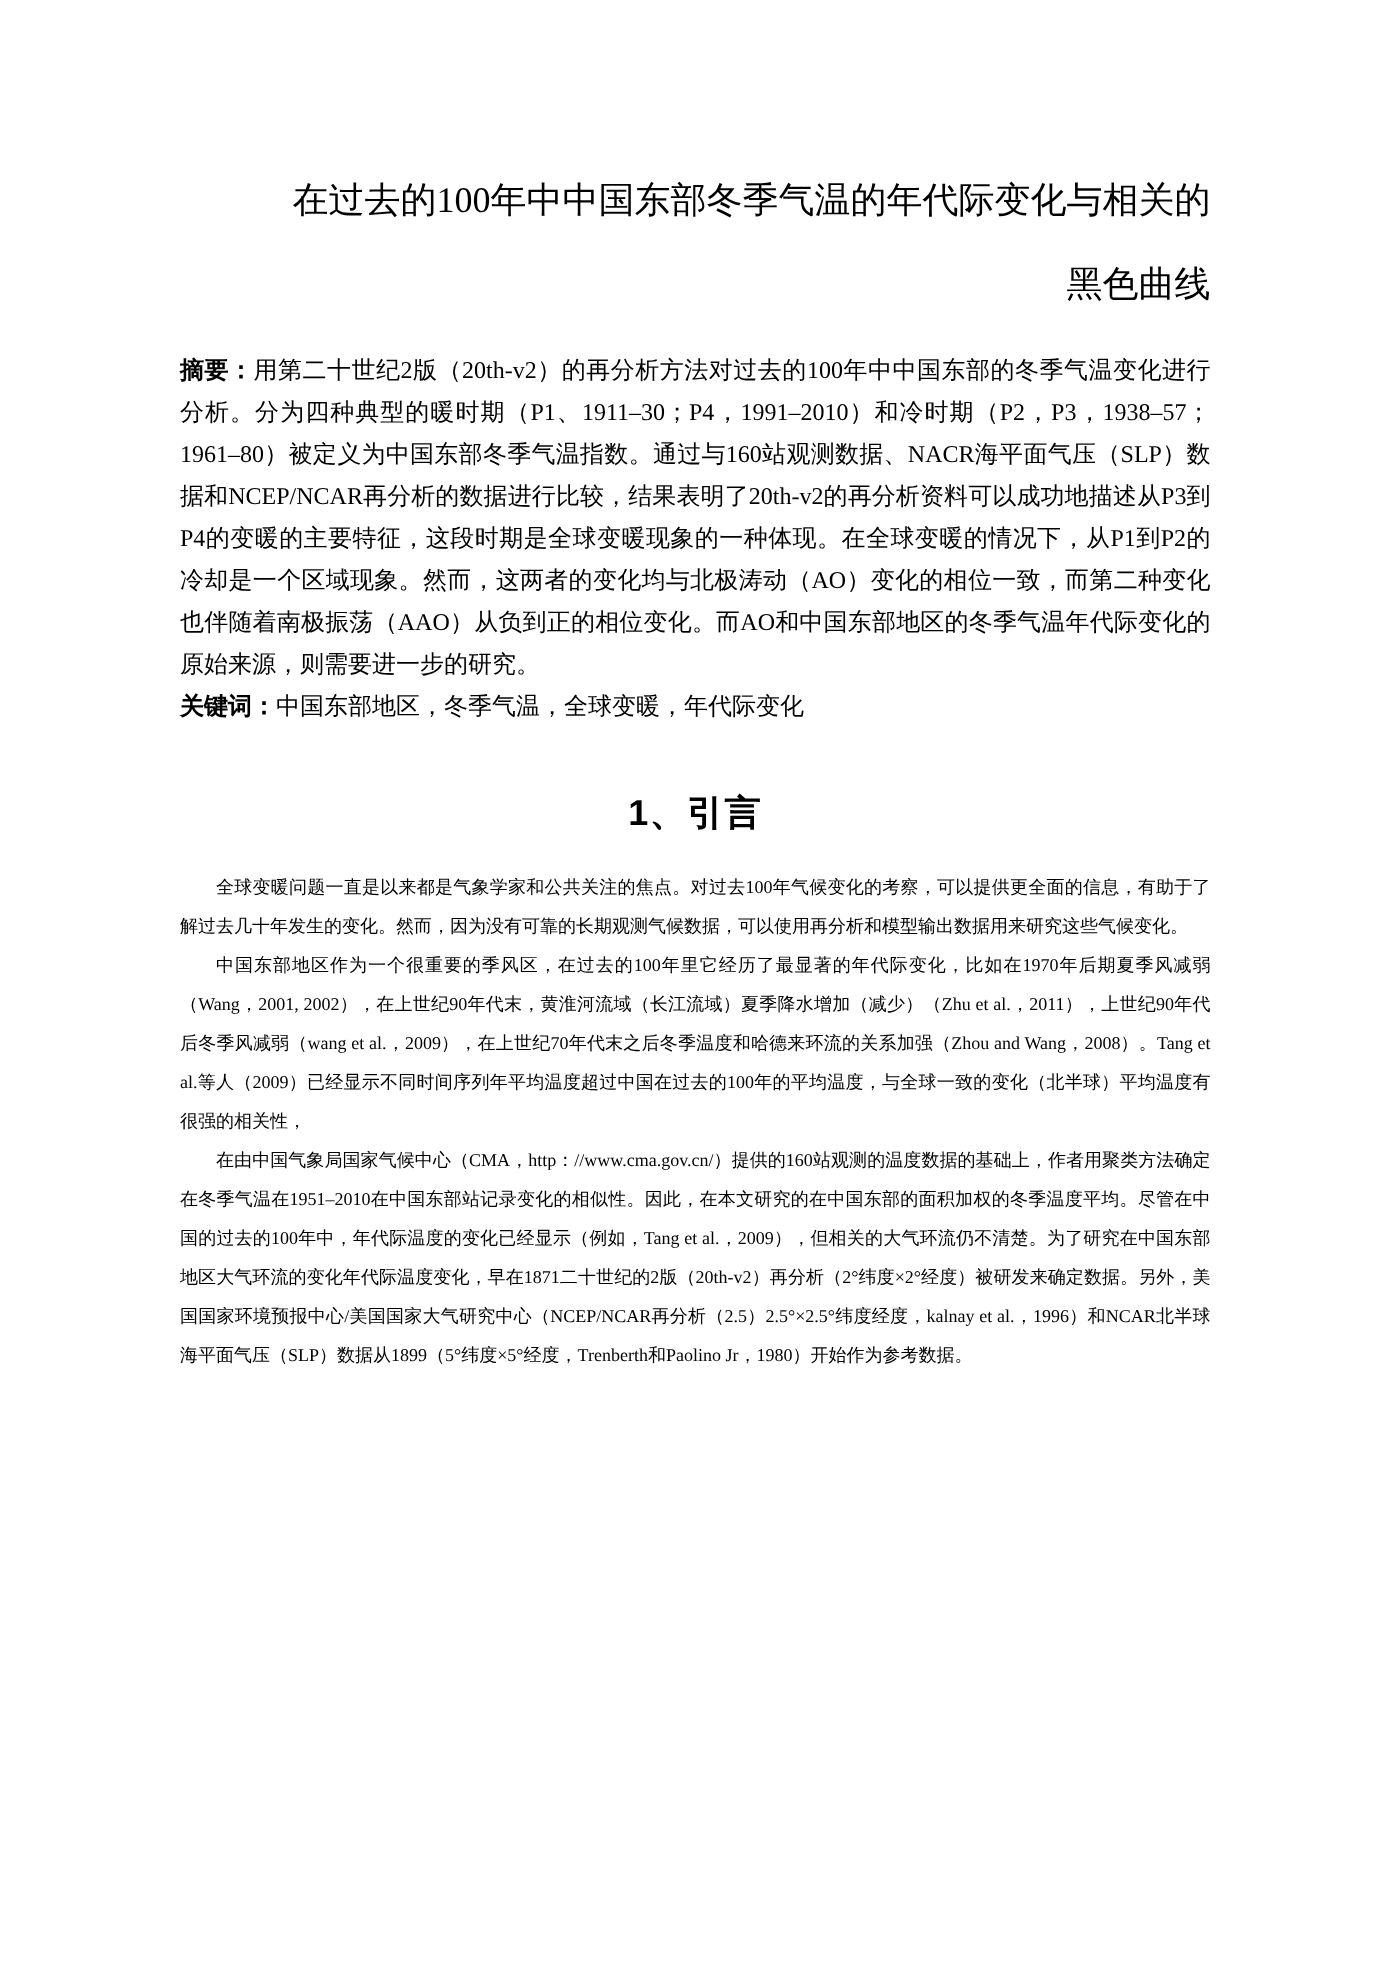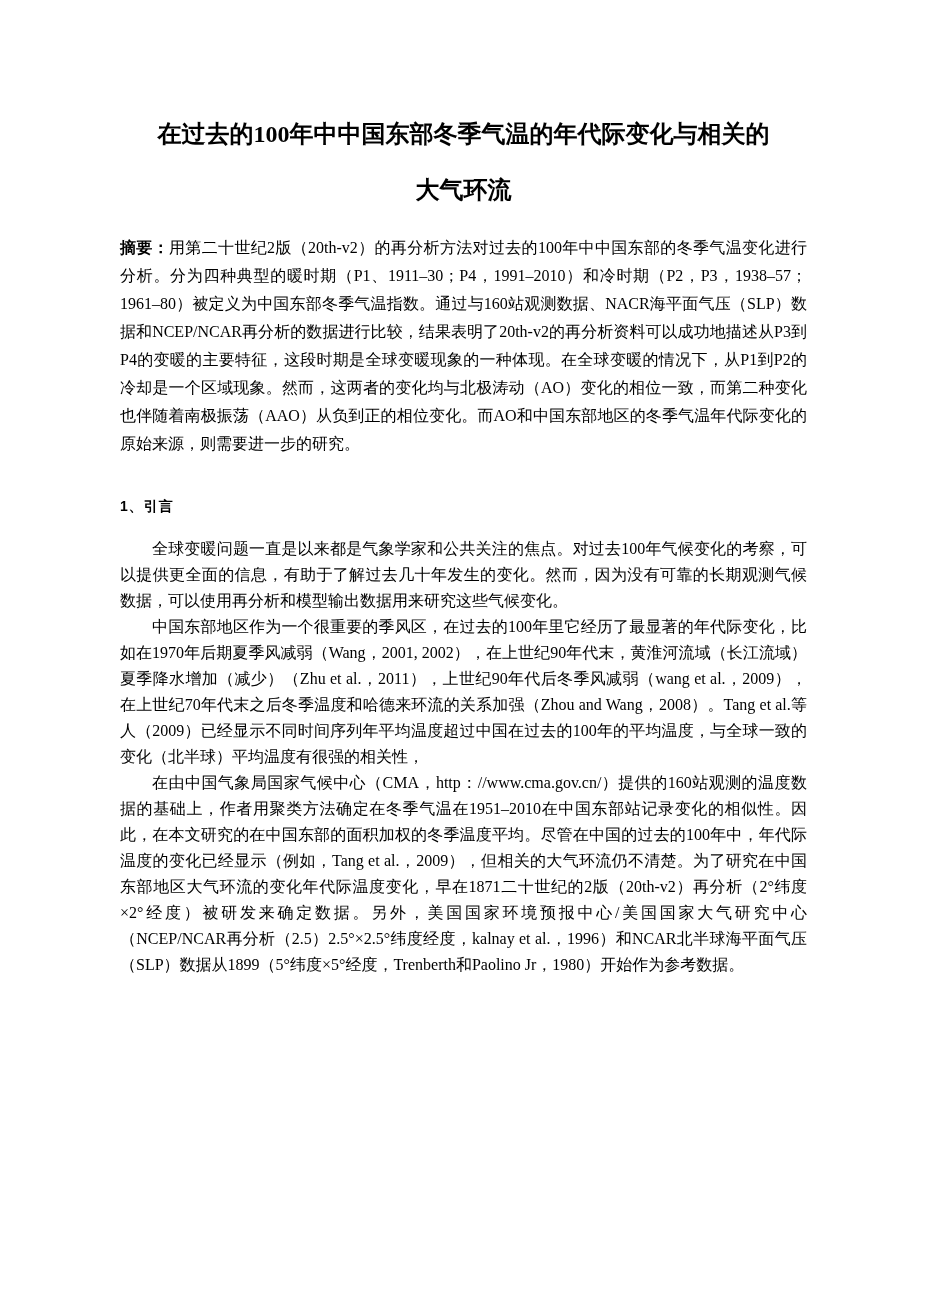--- a/index.html
+++ b/index.html
@@ -17,22 +17,22 @@
   .page {
     box-sizing: border-box;
     width: 926px;
     height: 1309px;
     padding: 106px 119px 40px 120px;
     background: #ffffff;
   }
   .title {
     margin: 0 0 16px 0;
     font-size: 24px;
-    font-weight: bold;
-    text-align: center;
+    font-weight: normal;
+    text-align: right;
     line-height: 56px;
   }
   .title-line {
     display: block;
   }
   .abstract {
     margin: 0;
     font-size: 16px;
     line-height: 28px;
     text-align: justify;
@@ -41,45 +41,47 @@
     font-weight: bold;
   }
   .keywords {
     margin: 0;
     font-size: 16px;
     line-height: 28px;
     text-align: justify;
   }
   .section-heading {
     margin: 40px 0 20px 0;
-    font-size: 14px;
+    font-size: 24px;
     font-weight: bold;
     font-family: "Liberation Sans", "DejaVu Sans", sans-serif;
     letter-spacing: 1px;
+    text-align: center;
   }
   .body-para {
     margin: 0;
-    font-size: 16px;
+    font-size: 12px;
     line-height: 26px;
     text-align: justify;
     text-indent: 2em;
   }
 </style>
 </head>
 <body>
 
 <div class="page">
 
   <h1 class="title">
     <span class="title-line">在过去的100年中中国东部冬季气温的年代际变化与相关的</span>
-    <span class="title-line">大气环流</span>
+    <span class="title-line">黑色曲线</span>
   </h1>
 
   <p class="abstract"><strong>摘要：</strong><span>用第二十世纪2版（20th-v2）的再分析方法对过去的100年中中国东部的冬季气温变化进行分析。分为四种典型的暖时期（P1、1911–30；P4，1991–2010）和冷时期（P2，P3，1938–57；1961–80）被定义为中国东部冬季气温指数。通过与160站观测数据、NACR海平面气压（SLP）数据和NCEP/NCAR再分析的数据进行比较，结果表明了20th-v2的再分析资料可以成功地描述从P3到P4的变暖的主要特征，这段时期是全球变暖现象的一种体现。在全球变暖的情况下，从P1到P2的冷却是一个区域现象。然而，这两者的变化均与北极涛动（AO）变化的相位一致，而第二种变化也伴随着南极振荡（AAO）从负到正的相位变化。而AO和中国东部地区的冬季气温年代际变化的原始来源，则需要进一步的研究。</span></p>
 
+  <p class="keywords"><strong>关键词：</strong><span>中国东部地区，冬季气温，全球变暖，年代际变化</span></p>
 
   <h2 class="section-heading">1、引言</h2>
 
   <p class="body-para">全球变暖问题一直是以来都是气象学家和公共关注的焦点。对过去100年气候变化的考察，可以提供更全面的信息，有助于了解过去几十年发生的变化。然而，因为没有可靠的长期观测气候数据，可以使用再分析和模型输出数据用来研究这些气候变化。</p>
   <p class="body-para">中国东部地区作为一个很重要的季风区，在过去的100年里它经历了最显著的年代际变化，比如在1970年后期夏季风减弱（Wang，2001, 2002），在上世纪90年代末，黄淮河流域（长江流域）夏季降水增加（减少）（Zhu et al.，2011），上世纪90年代后冬季风减弱（wang et al.，2009），在上世纪70年代末之后冬季温度和哈德来环流的关系加强（Zhou and Wang，2008）。Tang et al.等人（2009）已经显示不同时间序列年平均温度超过中国在过去的100年的平均温度，与全球一致的变化（北半球）平均温度有很强的相关性，</p>
   <p class="body-para">在由中国气象局国家气候中心（CMA，http：//www.cma.gov.cn/）提供的160站观测的温度数据的基础上，作者用聚类方法确定在冬季气温在1951–2010在中国东部站记录变化的相似性。因此，在本文研究的在中国东部的面积加权的冬季温度平均。尽管在中国的过去的100年中，年代际温度的变化已经显示（例如，Tang et al.，2009），但相关的大气环流仍不清楚。为了研究在中国东部地区大气环流的变化年代际温度变化，早在1871二十世纪的2版（20th-v2）再分析（2°纬度×2°经度）被研发来确定数据。另外，美国国家环境预报中心/美国国家大气研究中心（NCEP/NCAR再分析（2.5）2.5°×2.5°纬度经度，kalnay et al.，1996）和NCAR北半球海平面气压（SLP）数据从1899（5°纬度×5°经度，Trenberth和Paolino Jr，1980）开始作为参考数据。</p>
 
 
 
 </div>

